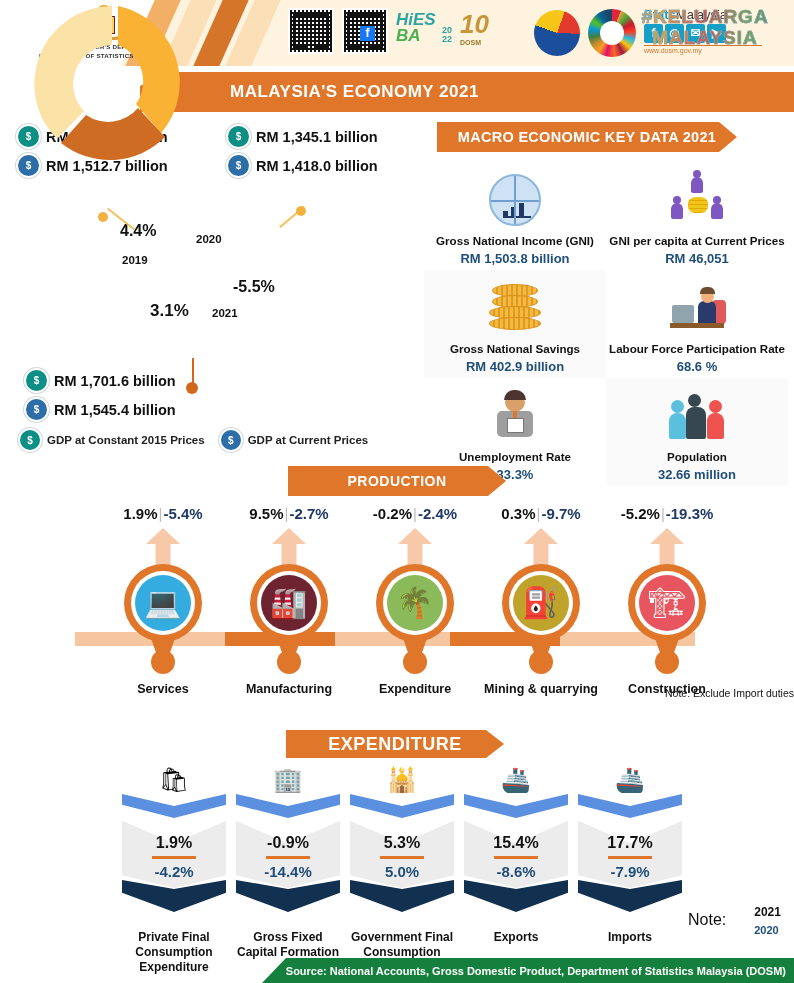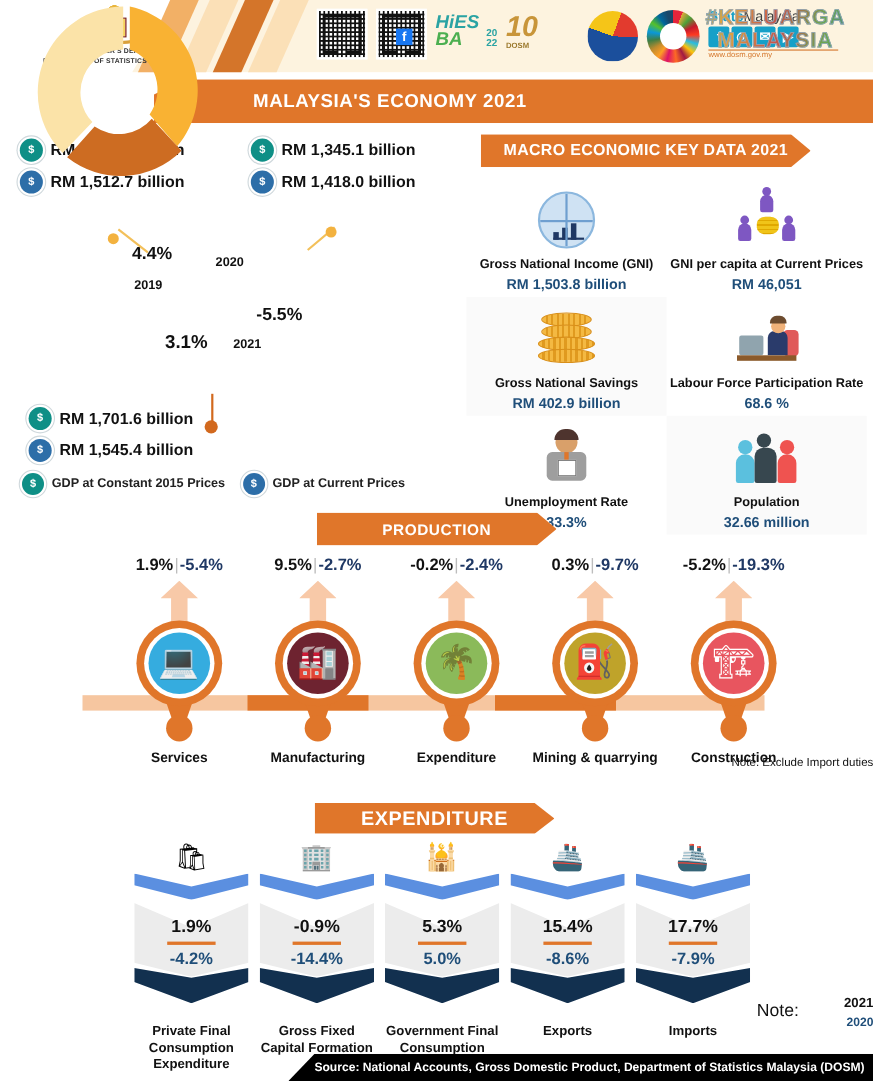--- a/index.html
+++ b/index.html
@@ -240,29 +240,29 @@
   .hex-bot { position:absolute; left:0; bottom:-8px; width:104px; height:32px; background:#12304f;
              clip-path: polygon(0 0, 50% 28%, 100% 0, 100% 40%, 50% 100%, 0 40%); }
   .hex-vals { position:absolute; left:0; top:40px; width:104px; text-align:center; z-index:3;}
   .hex-v1 { font-size: 16px; font-weight:bold; color:#111; }
   .hex-bar { width: 44px; height: 2.5px; background:#e0762a; margin: 4px auto; }
   .hex-v2 { font-size: 15px; font-weight:bold; color:#1f4e79; }
   .exp-label { margin-top: 26px; font-size: 12px; font-weight:bold; color:#111; line-height: 15px; }
 
   .note-exp { position:absolute; left: 688px; top: 902px; display:flex; align-items:center; gap:4px; }
   .note-exp .lbl { font-size: 16px; color:#111; }
-  .note-exp .stack { text-align:right;margin-left:24px; }
+  .note-exp .stack { text-align:left;margin-left:24px; }
   .note-exp .n1 { font-size: 12px; font-weight:bold; color:#111; }
   .note-exp .n-bar { width: 46px; height: 2px; background:#e0762a; margin: 2px 0; }
   .note-exp .n2 { font-size: 11px; font-weight:bold; color:#1f4e79; }
 
   
   .footer {
     position: absolute; left: 262px; top: 958px; width: 532px; height: 25px;
-    background: #000000; color: #fff;
+    background: #15803d; color: #fff;
     clip-path: polygon(24px 0, 100% 0, 100% 100%, 0 100%);
     display:flex; align-items:center; justify-content:flex-end; padding-right: 8px;
   }
   .footer span { font-size: 11px; font-weight: bold; }
 
   
   .disc-glyph { font-size: 30px; line-height: 1; }
 </style>
 </head>
 <body>

